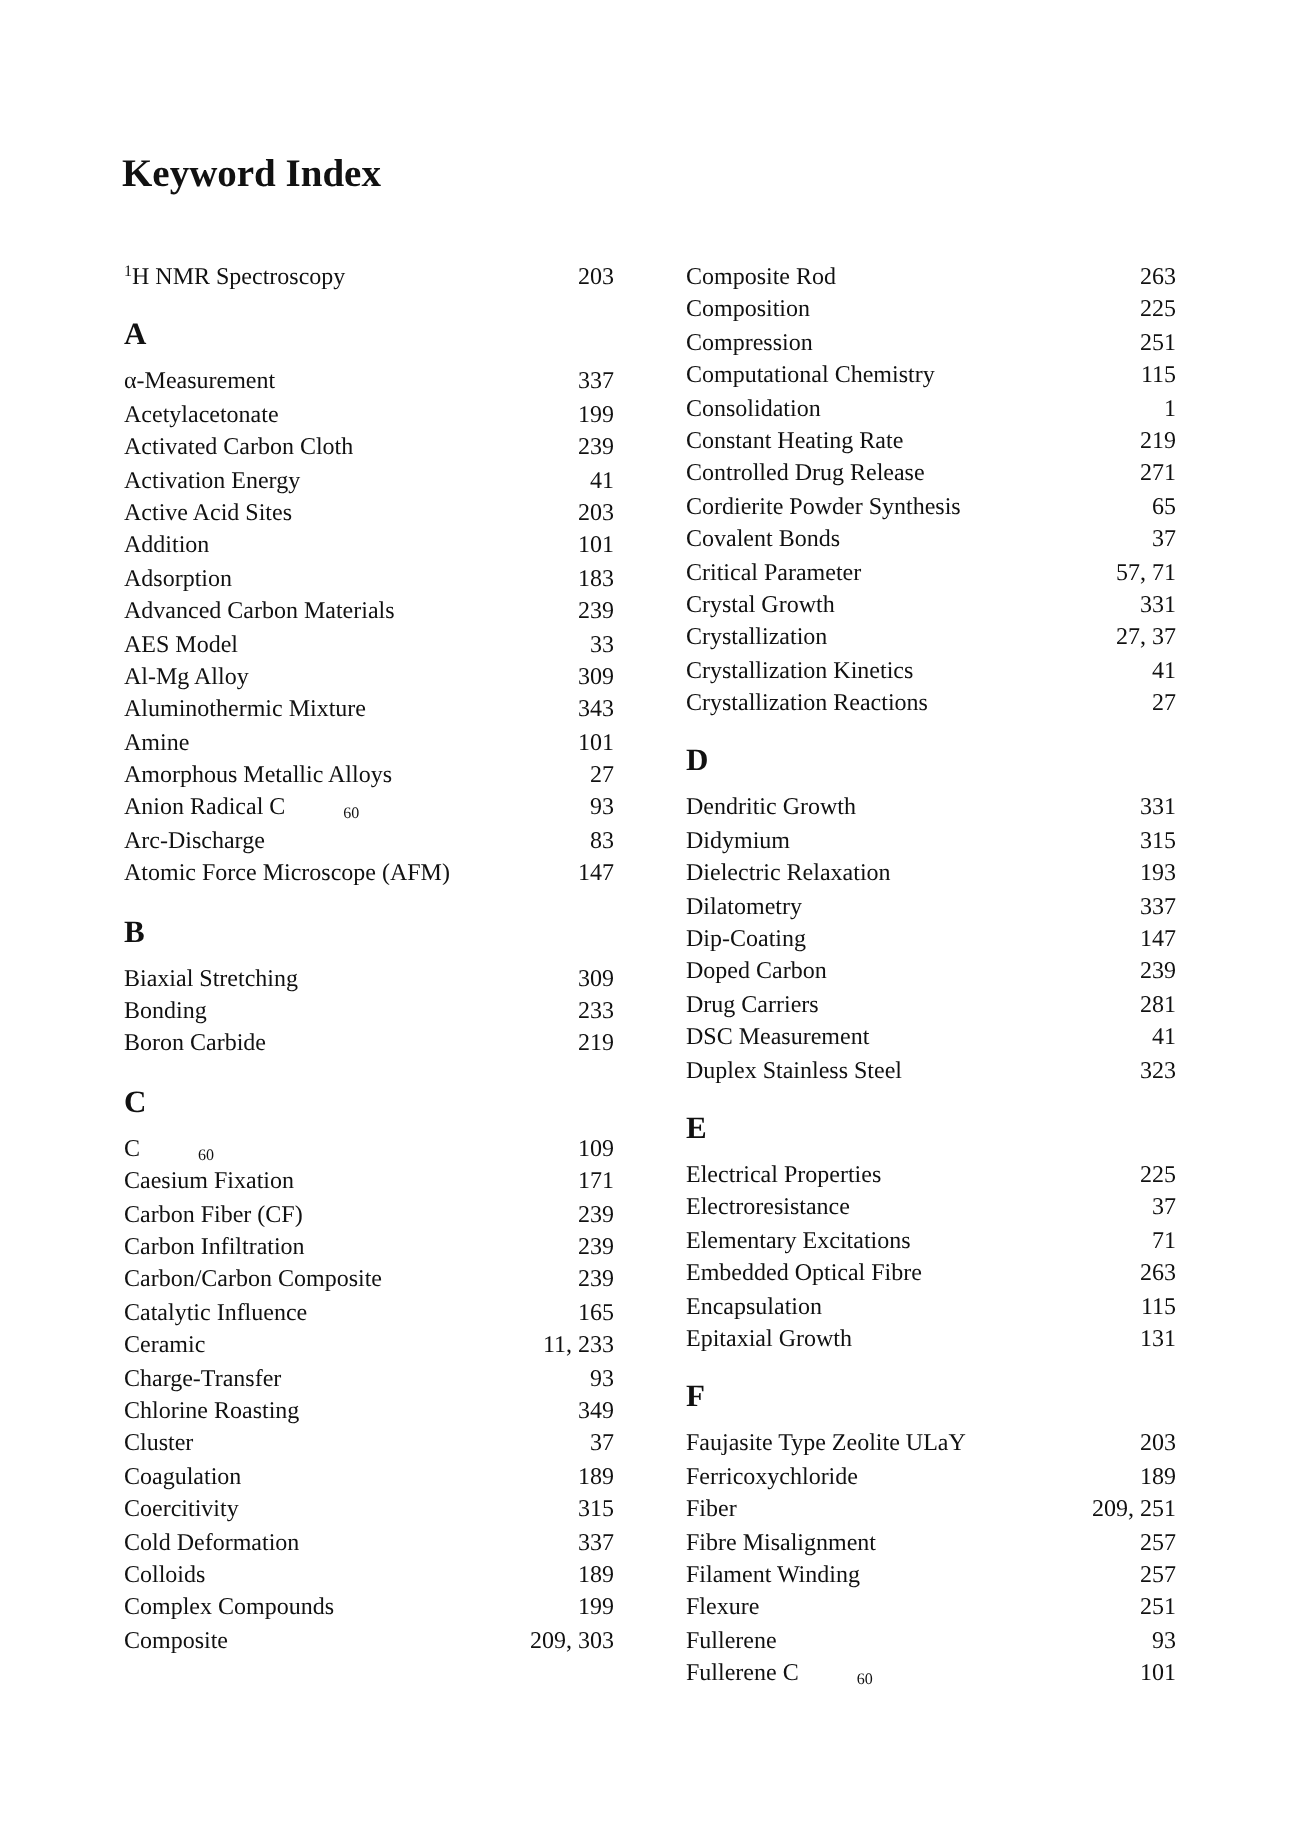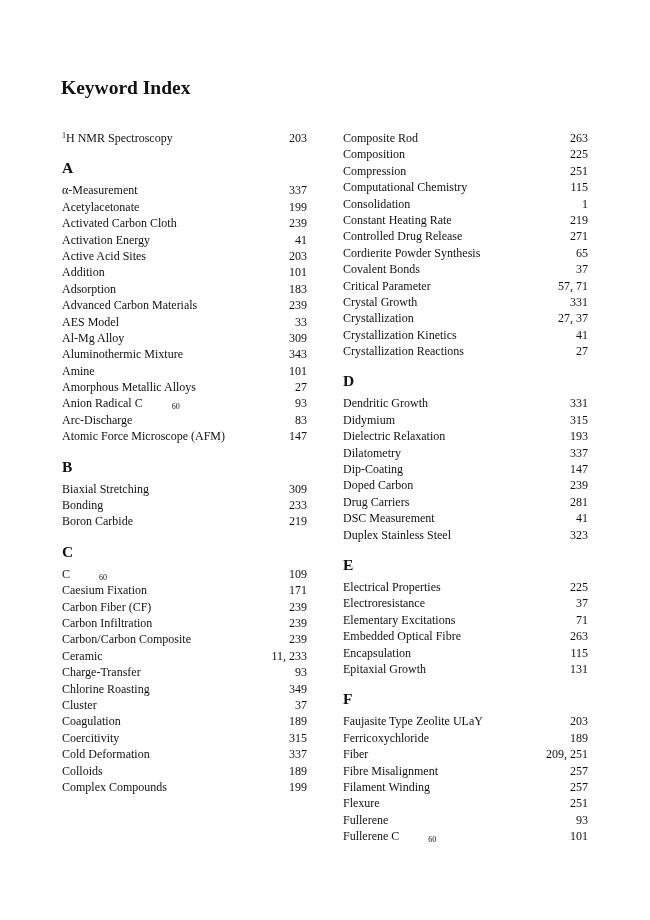--- a/index.html
+++ b/index.html
@@ -127,20 +127,24 @@
       </div>
       <div class="row">
         <span class="term"><span>Carbon Infiltration</span></span>
         <span class="pages">239</span>
       </div>
       <div class="row">
         <span class="term"><span>Carbon/Carbon Composite</span></span>
         <span class="pages">239</span>
       </div>
       <div class="row">
+        <span class="term"><span>Catalytic Influence</span></span>
+        <span class="pages">165</span>
+      </div>
+      <div class="row">
         <span class="term"><span>Ceramic</span></span>
         <span class="pages">11, 233</span>
       </div>
       <div class="row">
         <span class="term"><span>Charge-Transfer</span></span>
         <span class="pages">93</span>
       </div>
       <div class="row">
         <span class="term"><span>Chlorine Roasting</span></span>
         <span class="pages">349</span>
@@ -161,20 +165,24 @@
         <span class="term"><span>Cold Deformation</span></span>
         <span class="pages">337</span>
       </div>
       <div class="row">
         <span class="term"><span>Colloids</span></span>
         <span class="pages">189</span>
       </div>
       <div class="row">
         <span class="term"><span>Complex Compounds</span></span>
         <span class="pages">199</span>
+      </div>
+      <div class="row">
+        <span class="term"><span>Composite</span></span>
+        <span class="pages">209, 303</span>
       </div>
     </div>
   </div>
 <div class="col right">
     <div class="section">
       <div class="row">
         <span class="term"><span>Composite Rod</span></span>
         <span class="pages">263</span>
       </div>
       <div class="row">

